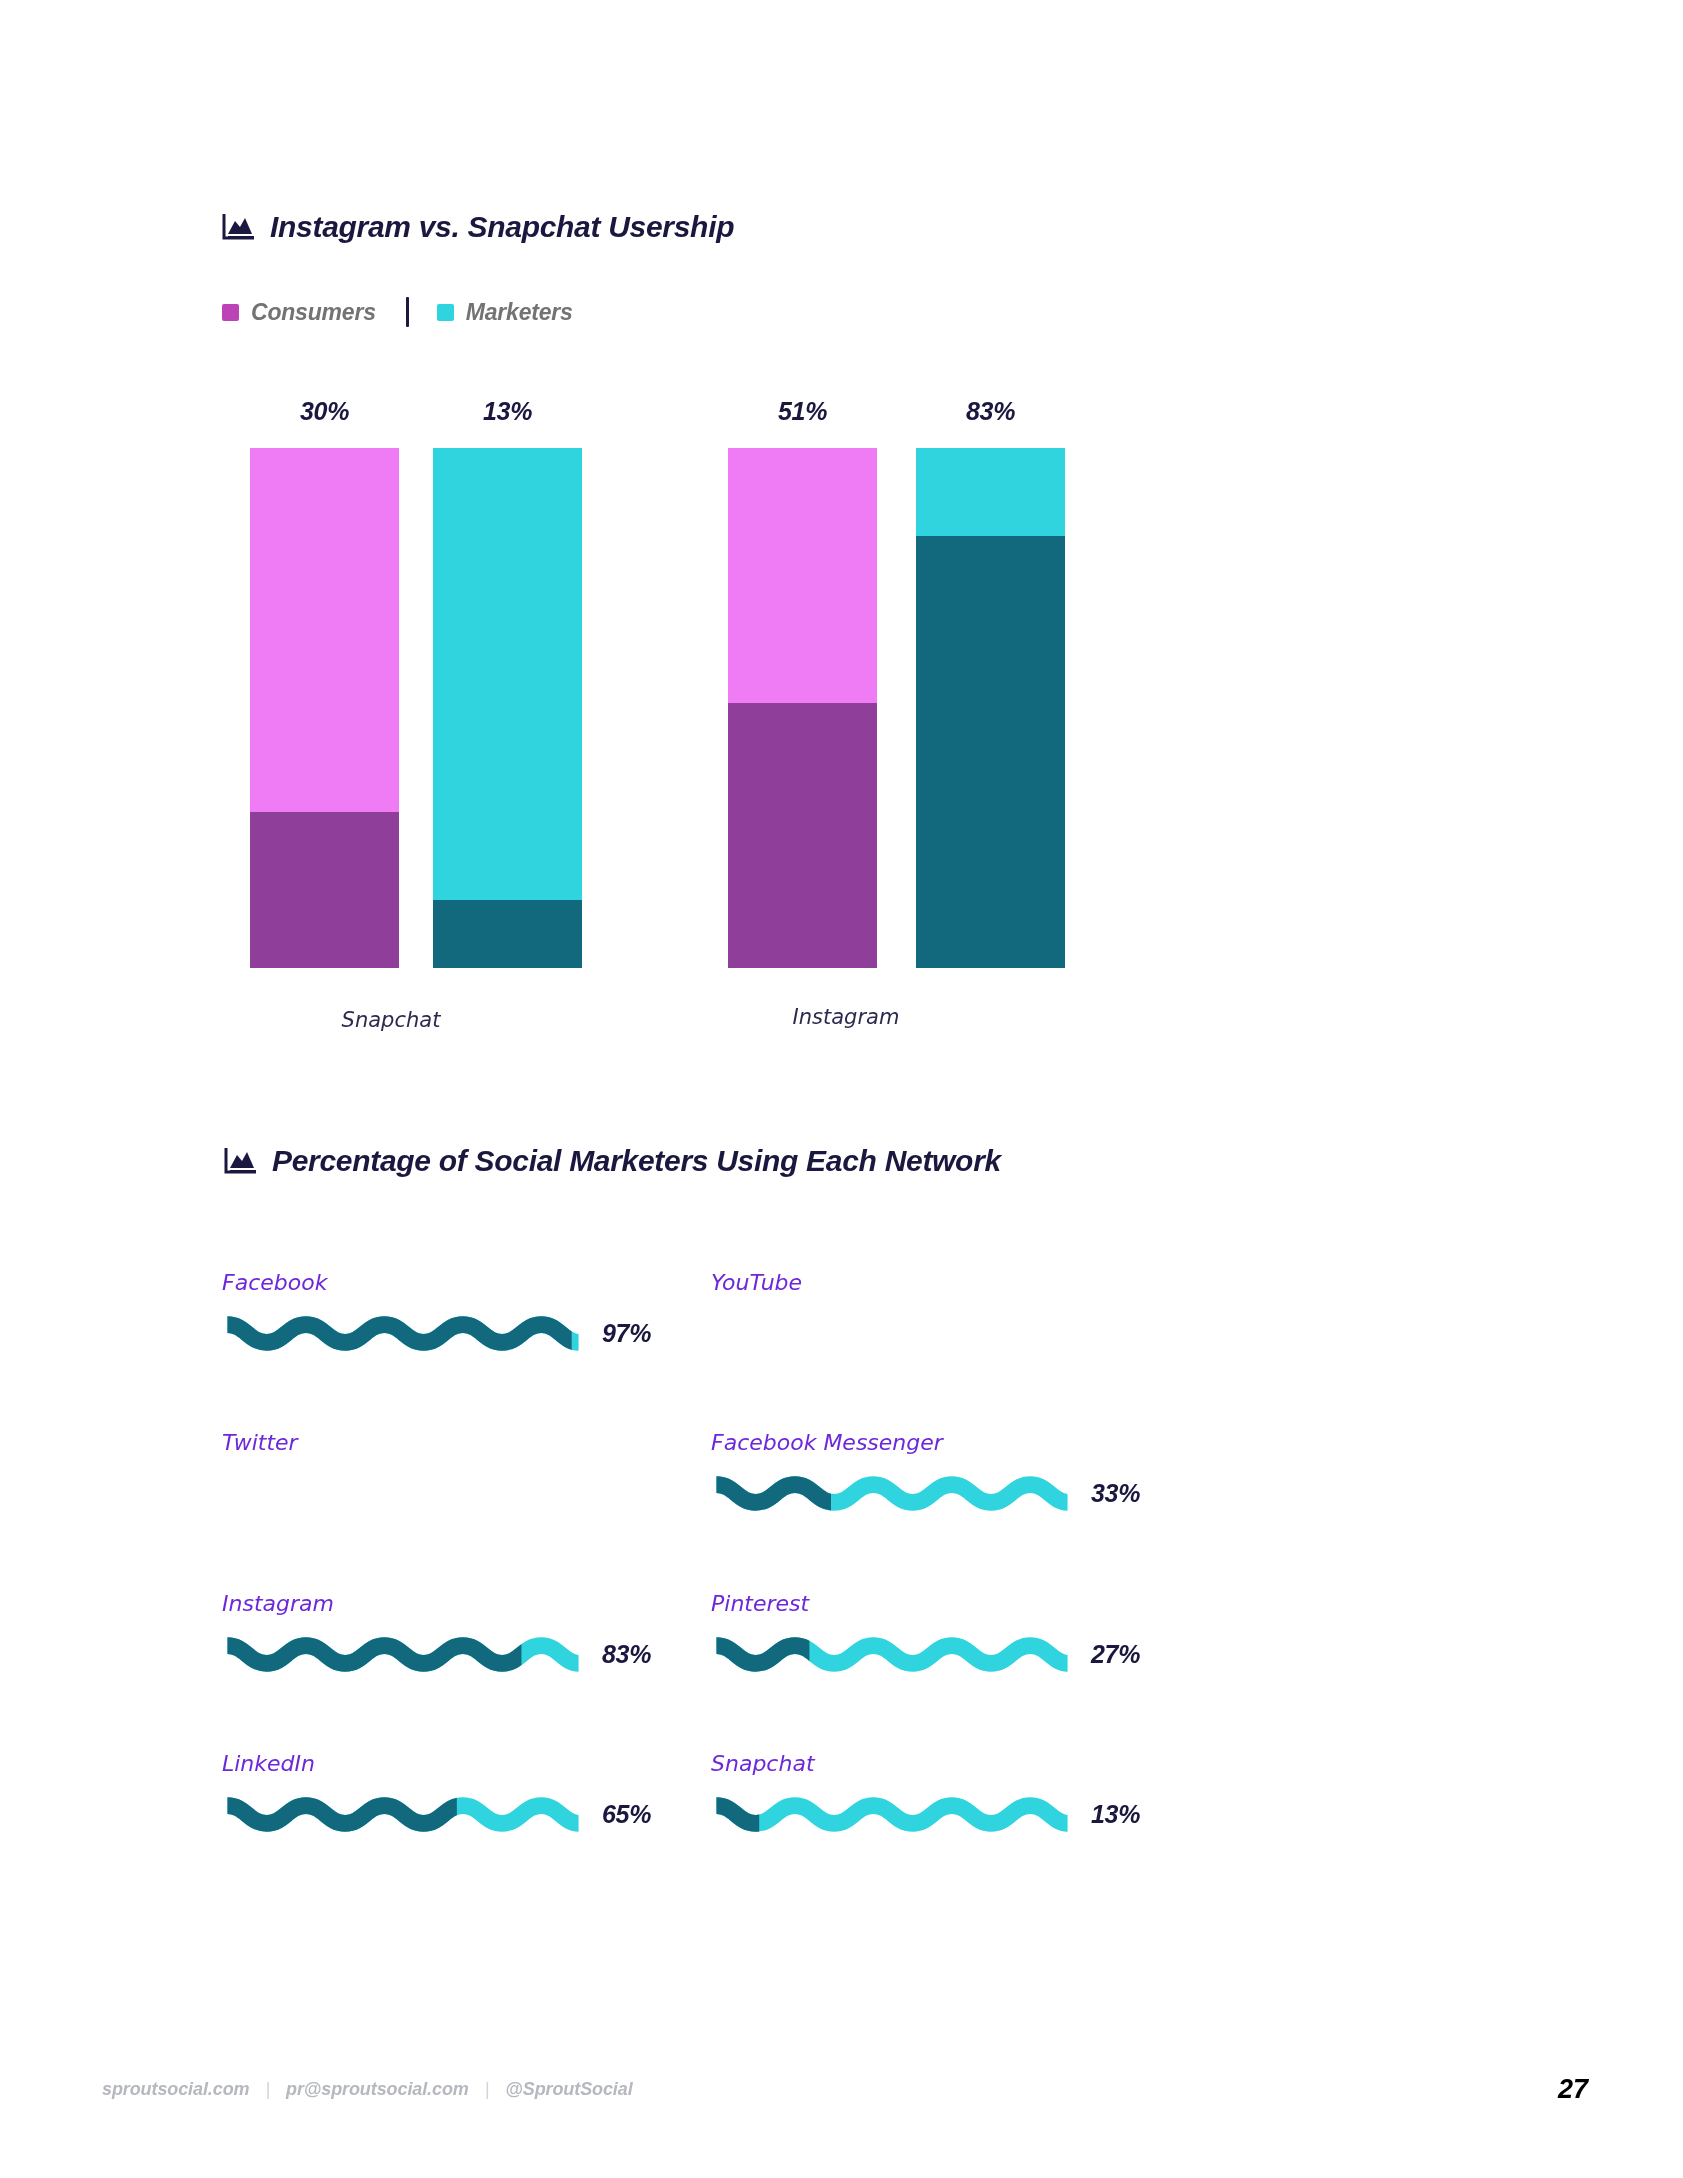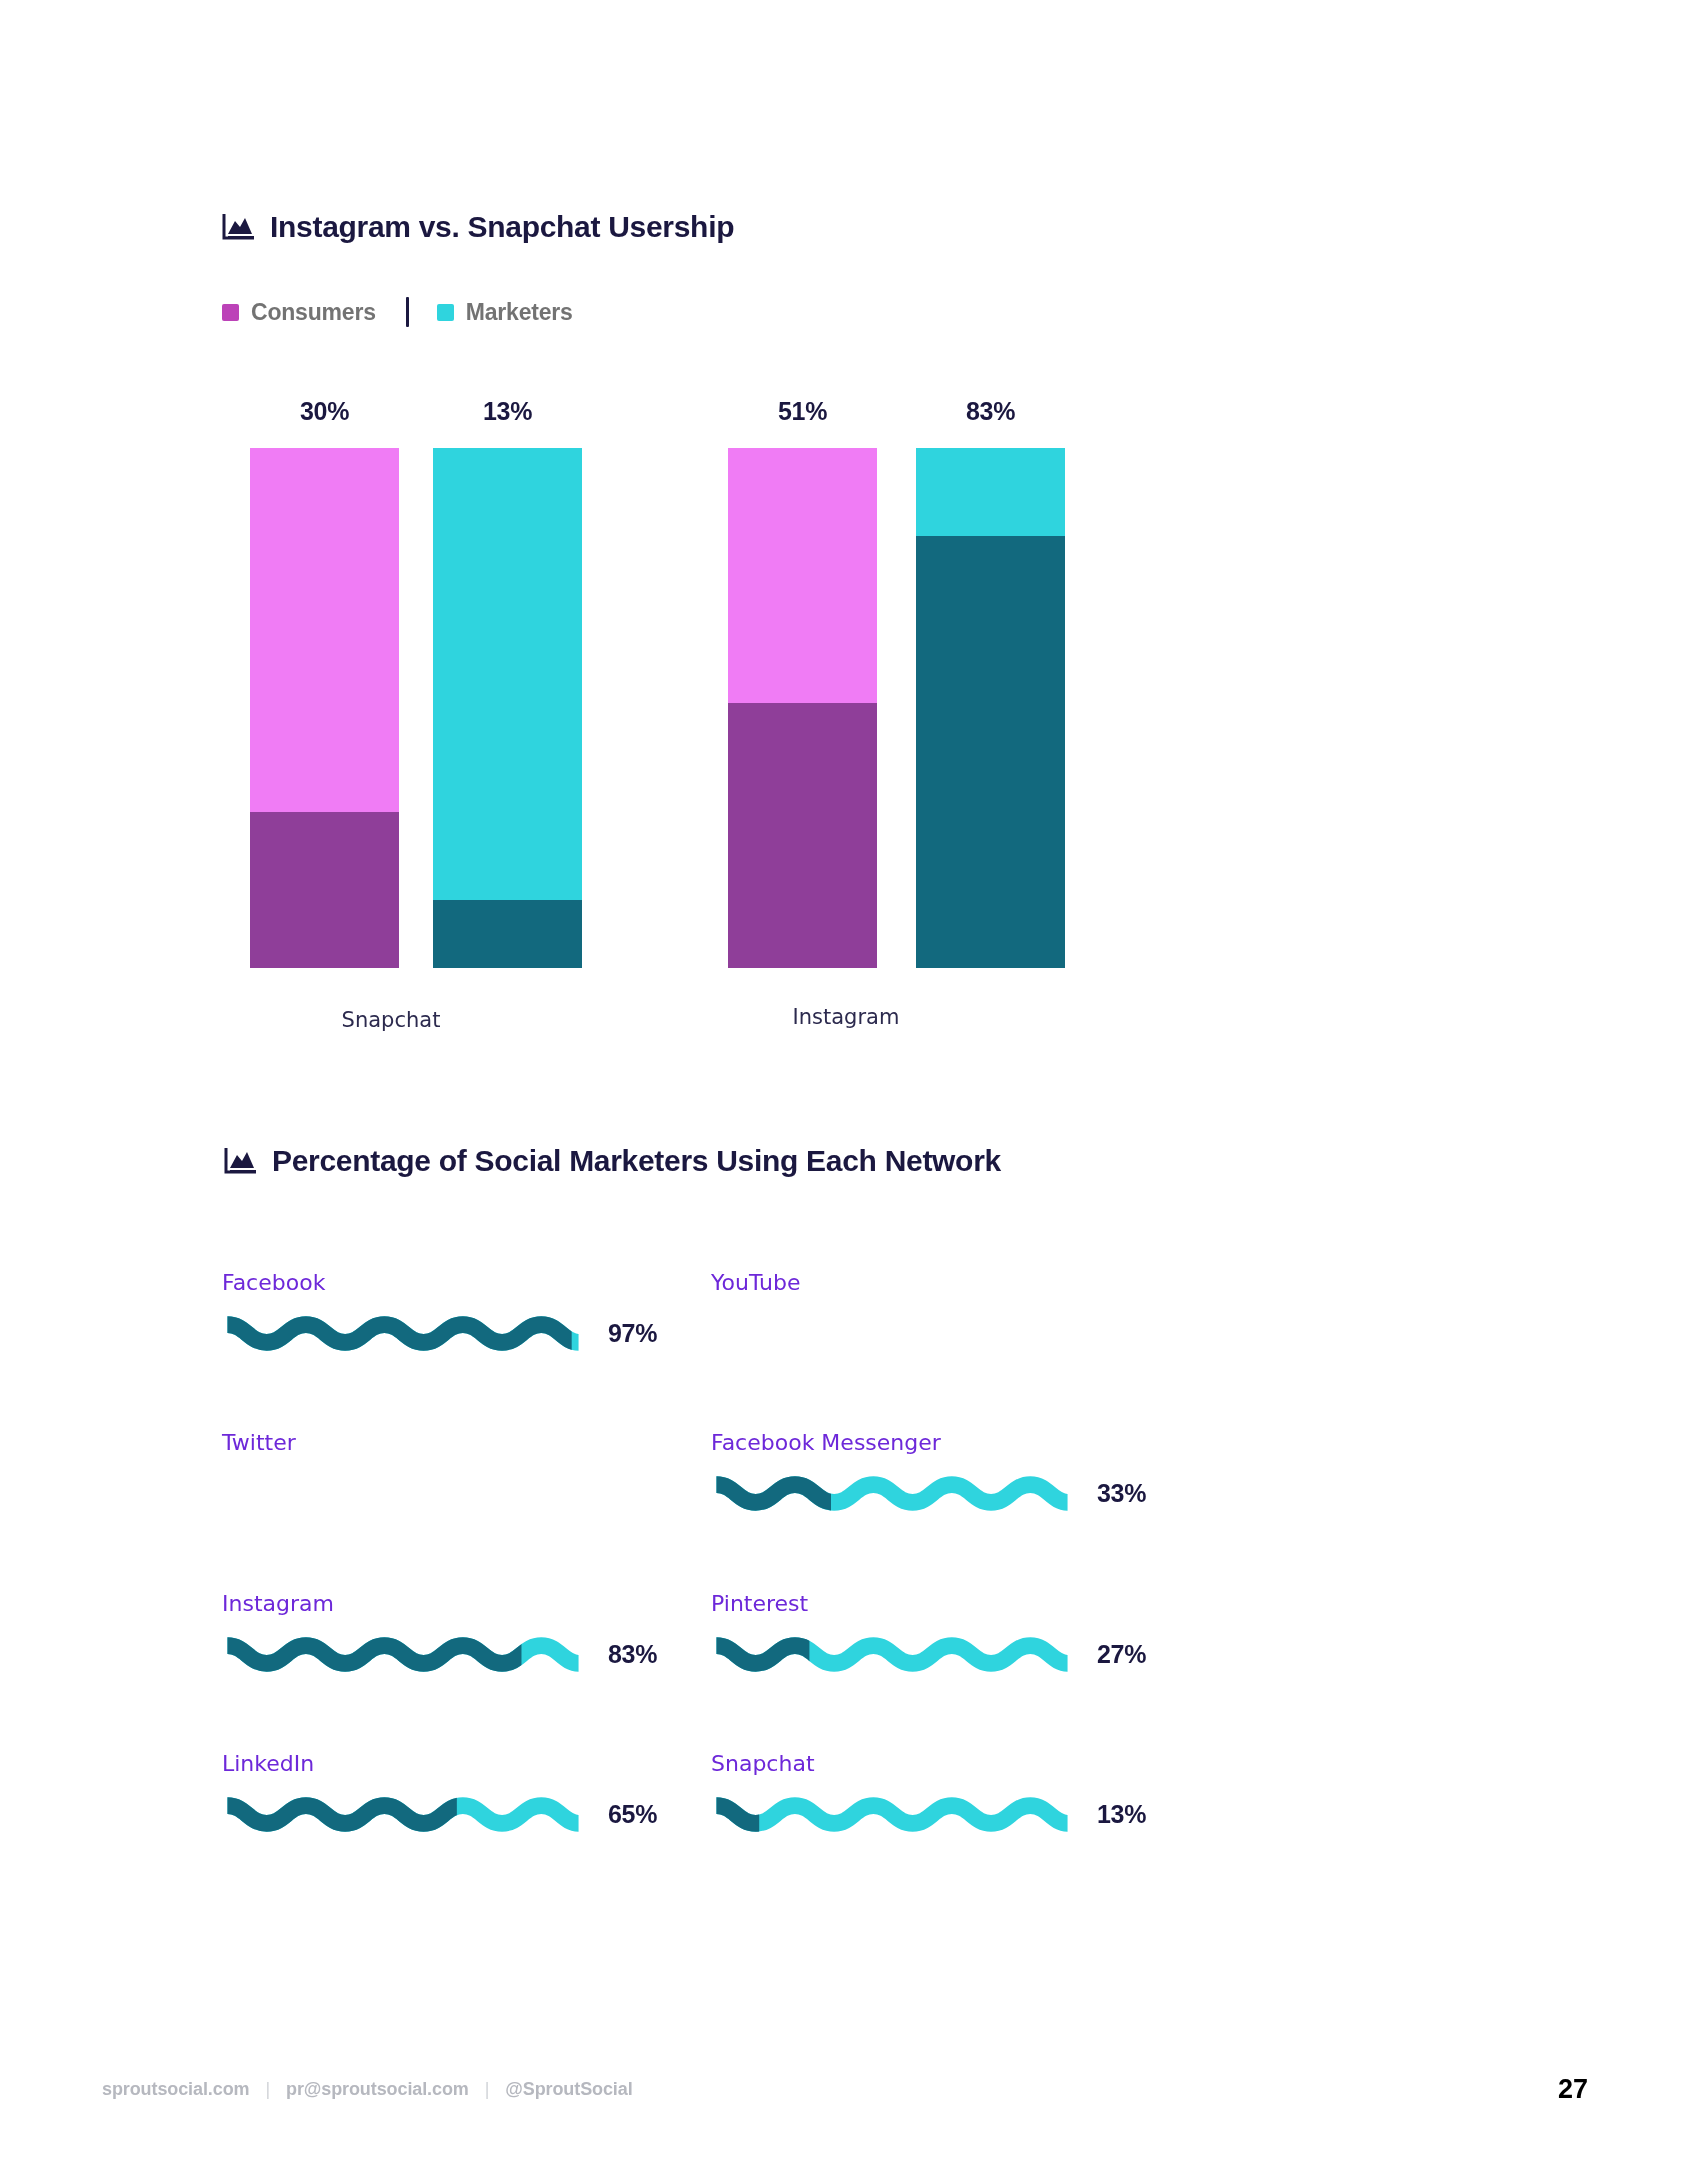--- a/index.html
+++ b/index.html
@@ -12,20 +12,21 @@
     height: 2178px;
     position: relative;
     font-family: "Liberation Sans", sans-serif;
     color: #1b1840;
     overflow: hidden;
   }
 
   .page {
     position: absolute;
     inset: 0;
+    font-style: italic;
   }
 
   
   .section-head {
     position: absolute;
     display: flex;
     align-items: center;
     gap: 14px;
   }
   .chart-icon {
@@ -136,21 +137,21 @@
     font-size: 22px;
     color: #6d28d9;
     font-family: "DejaVu Sans", sans-serif;
     margin-bottom: 14px;
     white-space: nowrap;
     line-height: 1;
   }
   .wave-body {
     display: flex;
     align-items: center;
-    gap: 24px;
+    gap: 18px;
   }
   .wave-svg {
     display: block;
     flex: 0 0 auto;
   }
   .wave-pct {
     font-size: 25px;
     font-weight: bold;
     color: #1b1840;
     letter-spacing: -0.3px;

